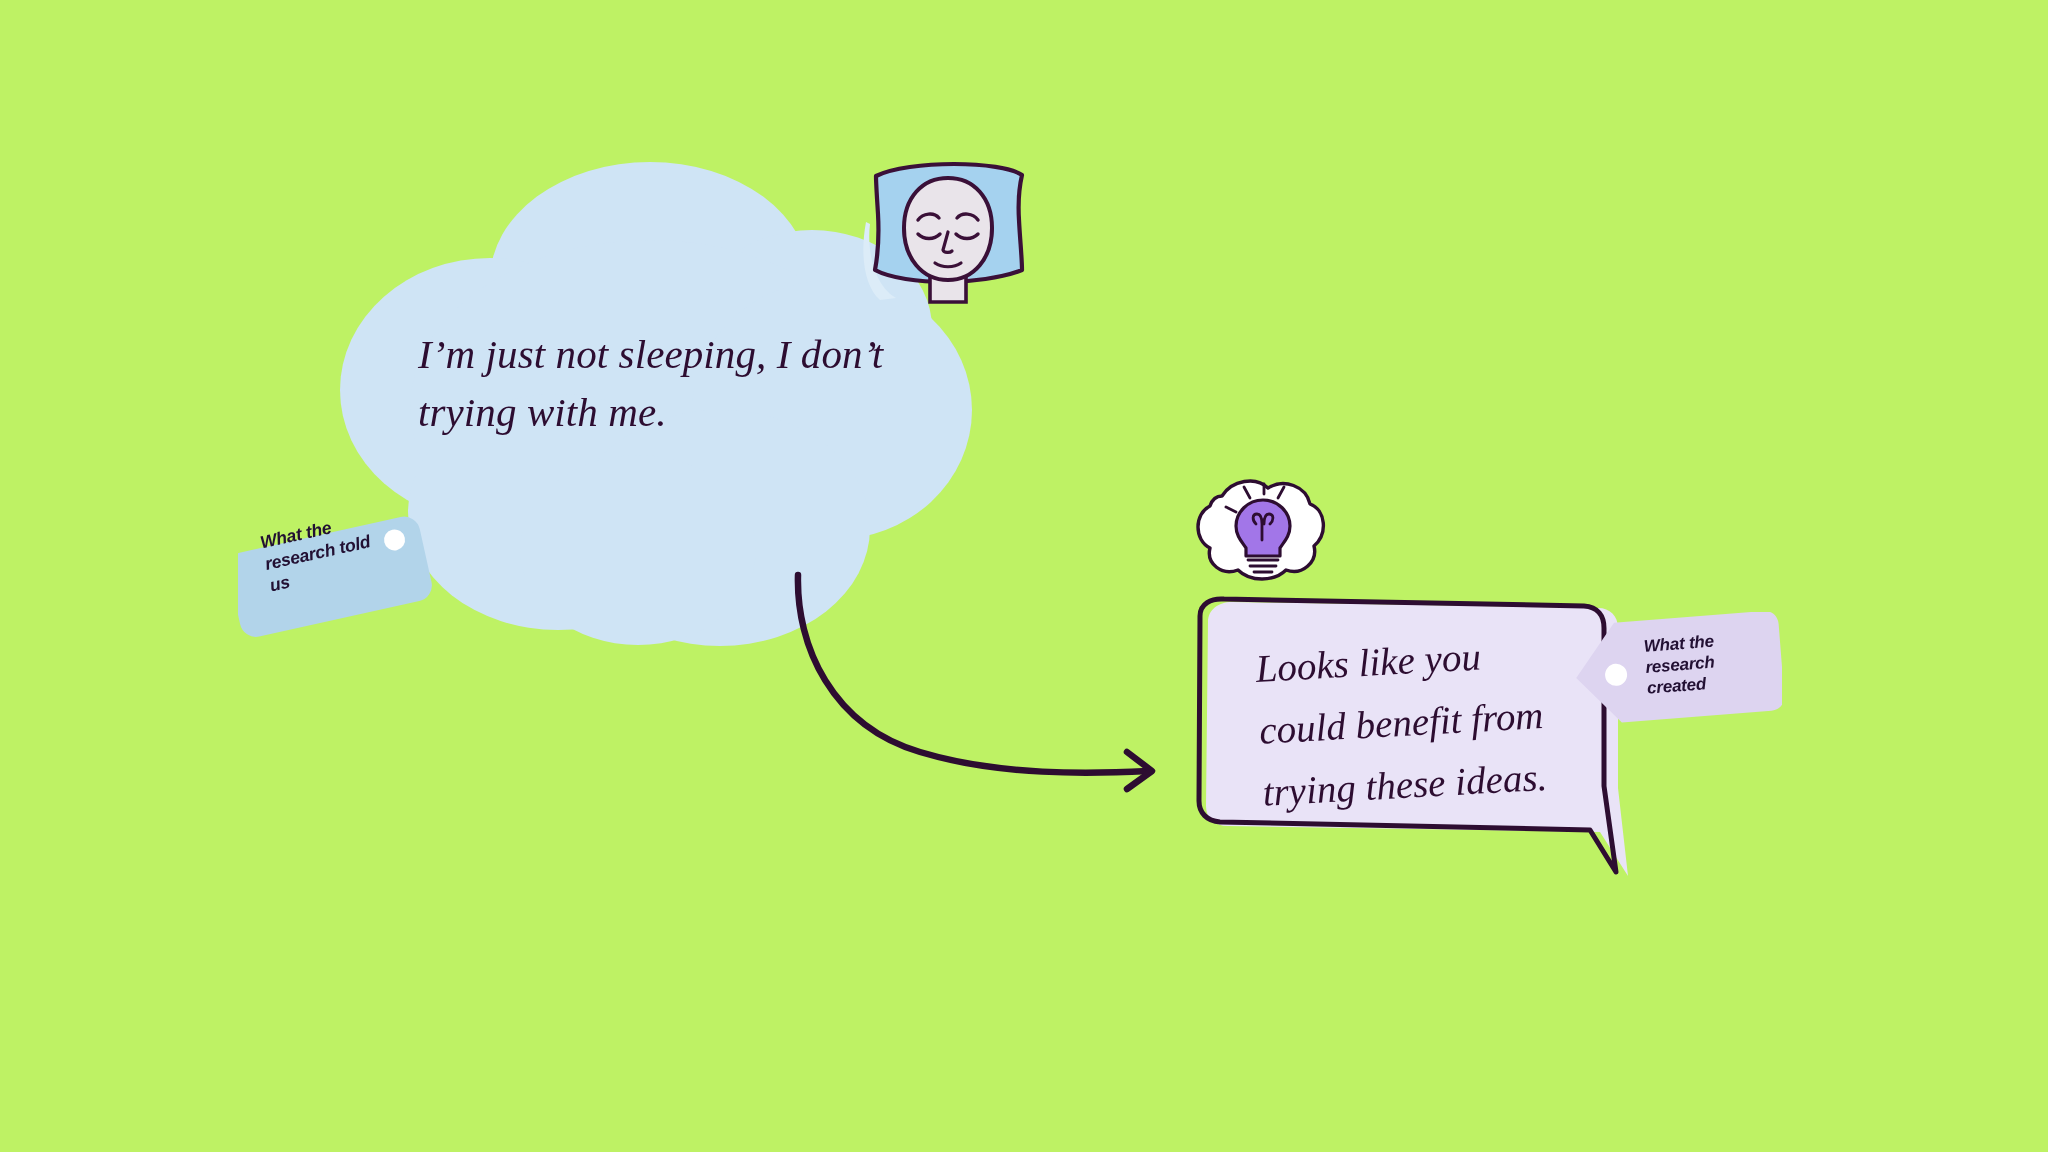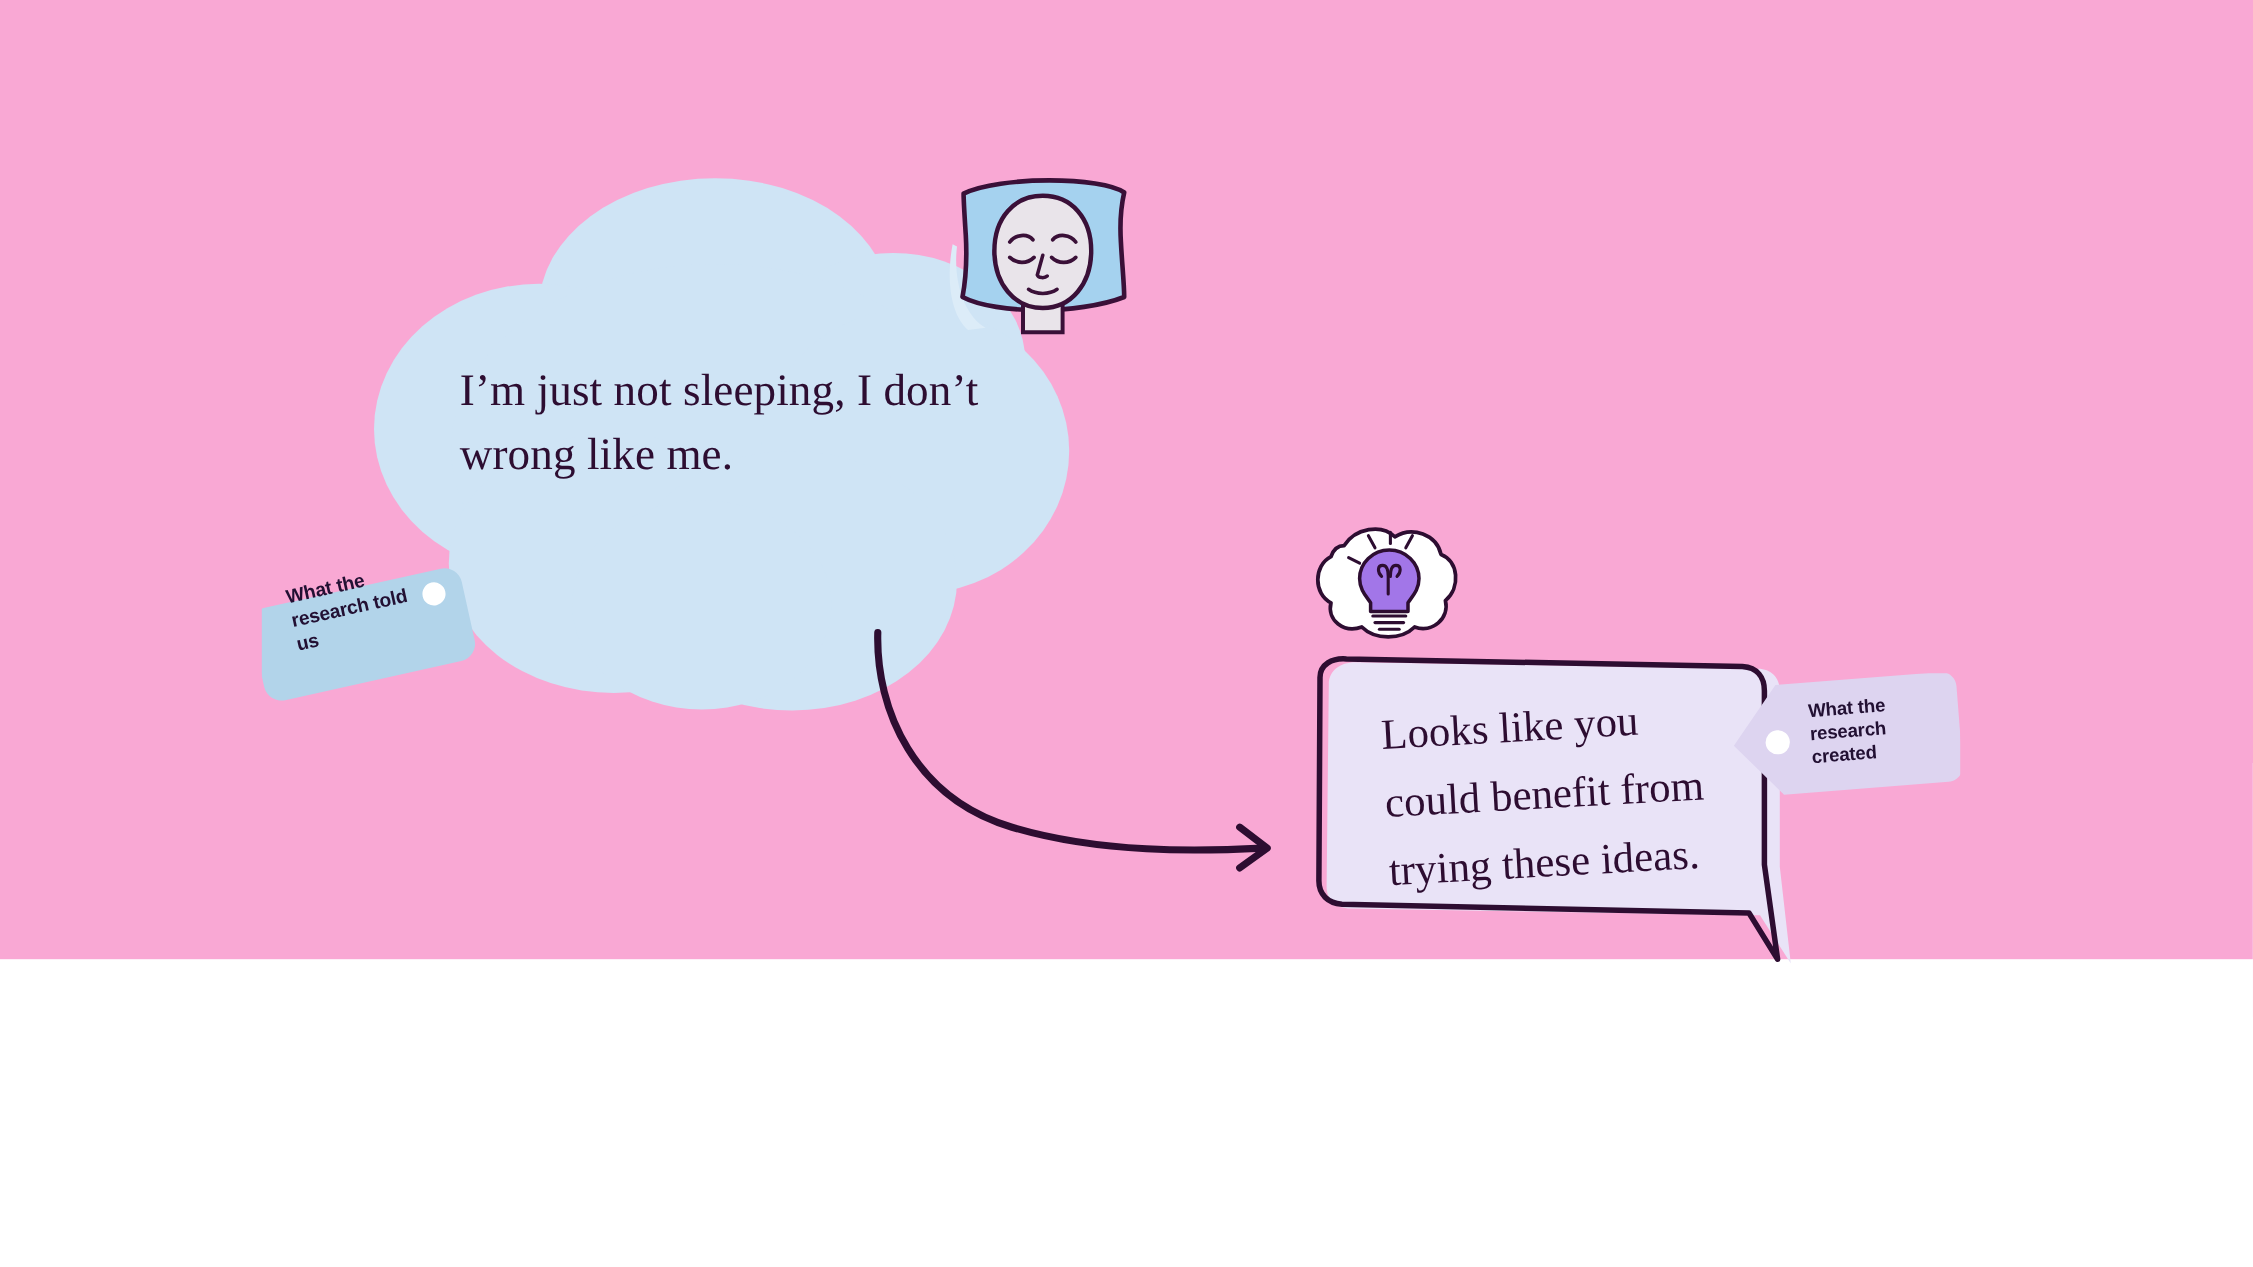--- a/index.html
+++ b/index.html
@@ -11,22 +11,23 @@
     width: 2048px;
     height: 1152px;
     overflow: hidden;
     font-family: "Liberation Sans", sans-serif;
     position: relative;
   }
 
   #stage {
     position: relative;
     width: 2048px;
-    height: 872px;
-    background: #f9a8d4;
+    height: 1152px;
+    background: #bef264;
+    font-style: italic;
   }
 
   
   .layer { position: absolute; }
 
   
   #cloud-blob {
     left: 320px;
     top: 140px;
     width: 660px;
@@ -159,21 +160,21 @@
         <ellipse cx="512" cy="270" rx="140" ry="130"></ellipse>
         <ellipse cx="238" cy="372" rx="150" ry="118"></ellipse>
         <ellipse cx="400" cy="388" rx="150" ry="118"></ellipse>
         <ellipse cx="318" cy="410" rx="118" ry="95"></ellipse>
       </g>
     </svg>
   </div>
 
   <div id="cloud-text">
     <div>I’m just not sleeping, I don’t</div>
-    <div>wrong like me.</div>
+    <div>trying with me.</div>
   </div>
 
   <div class="layer" id="sleep-icon">
     <svg width="172" height="150" viewBox="0 0 172 150" xmlns="http://www.w3.org/2000/svg">
 
       <path d="M8 66 C4 100 16 130 34 140 L18 142 C2 128 -2 96 4 64 Z" fill="#dcecf8"></path>
 
       <path d="M14 18 C30 10 62 6 92 6 C122 6 150 10 160 17 C157 30 156 46 157 62
                C158 82 160 100 160 112 C140 120 108 124 84 124 C56 124 28 120 13 112
                C16 96 17 74 16 56 C15 40 14 26 14 18 Z" fill="#a5d2ef" stroke="#3a1038" stroke-width="4.2" stroke-linejoin="round"></path>

